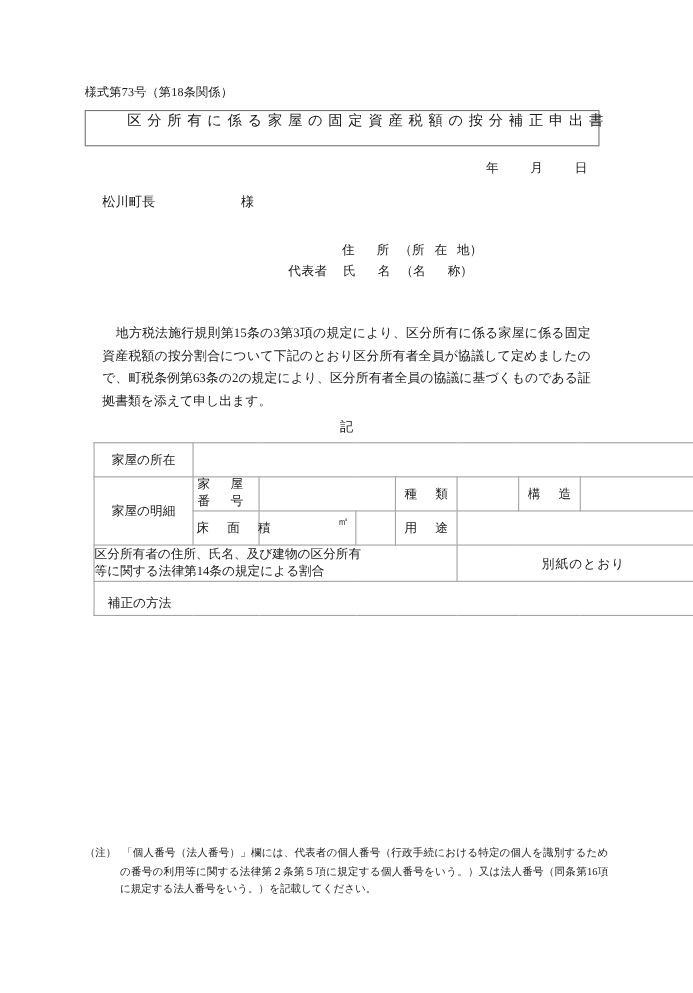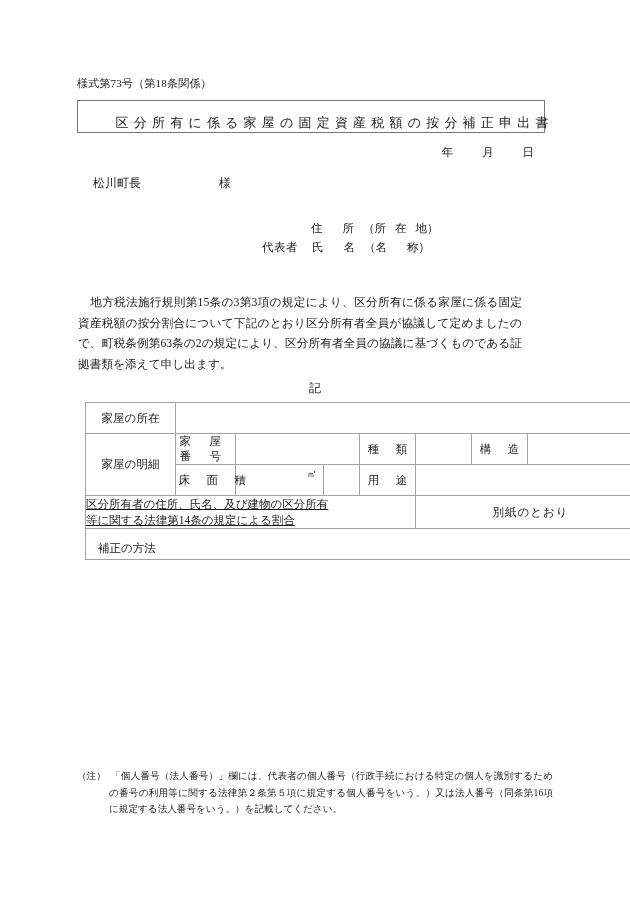--- a/index.html
+++ b/index.html
@@ -36,21 +36,21 @@
   
   .title-box {
     position: absolute;
     left: 77px;
     top: 100px;
     width: 468px;
     height: 33px;
     border: 1px solid #767676;
     box-sizing: border-box;
     display: flex;
-    align-items: flex-end;
+    align-items: flex-start;
     justify-content: center;
     padding-left: 42px;
   }
   .title-text {
     font-size: 13px;
     letter-spacing: 5.2px;
     text-indent: 5.2px;
     white-space: nowrap;
   }
 
@@ -86,21 +86,21 @@
   }
   .applicant .row { display: block; height: 19px; }
   .applicant .rep-label { letter-spacing: 0.5px; font-family: Liberation Serif, serif; }
   .sp-w { display: inline-block; width: 20px; }
   .sp-m { display: inline-block; width: 14px; }
   .sp-n { display: inline-block; width: 9px; }
 
   
   .body-text {
     position: absolute;
-    left: 78px;
+    left: 93px;
     top: 293px;
     width: 444px;
     font-size: 11.7px;
     line-height: 20.5px;
     text-align: justify;
     text-justify: inter-character;
   }
   .body-text .indent { display: inline-block; width: 12px; }
 
   
@@ -146,21 +146,20 @@
     position: absolute;
     right: 6px;
     top: 2px;
     font-size: 10px;
   }
 
   .ratio-label {
     padding: 4px 0 4px 10px;
     line-height: 16px;
     text-align: left;
-    text-decoration: underline;
   }
   .ratio-value {
     text-align: center;
     white-space: nowrap;
     letter-spacing: 1px;
   }
 
   .method-cell {
     height: 210px;
     vertical-align: top;

